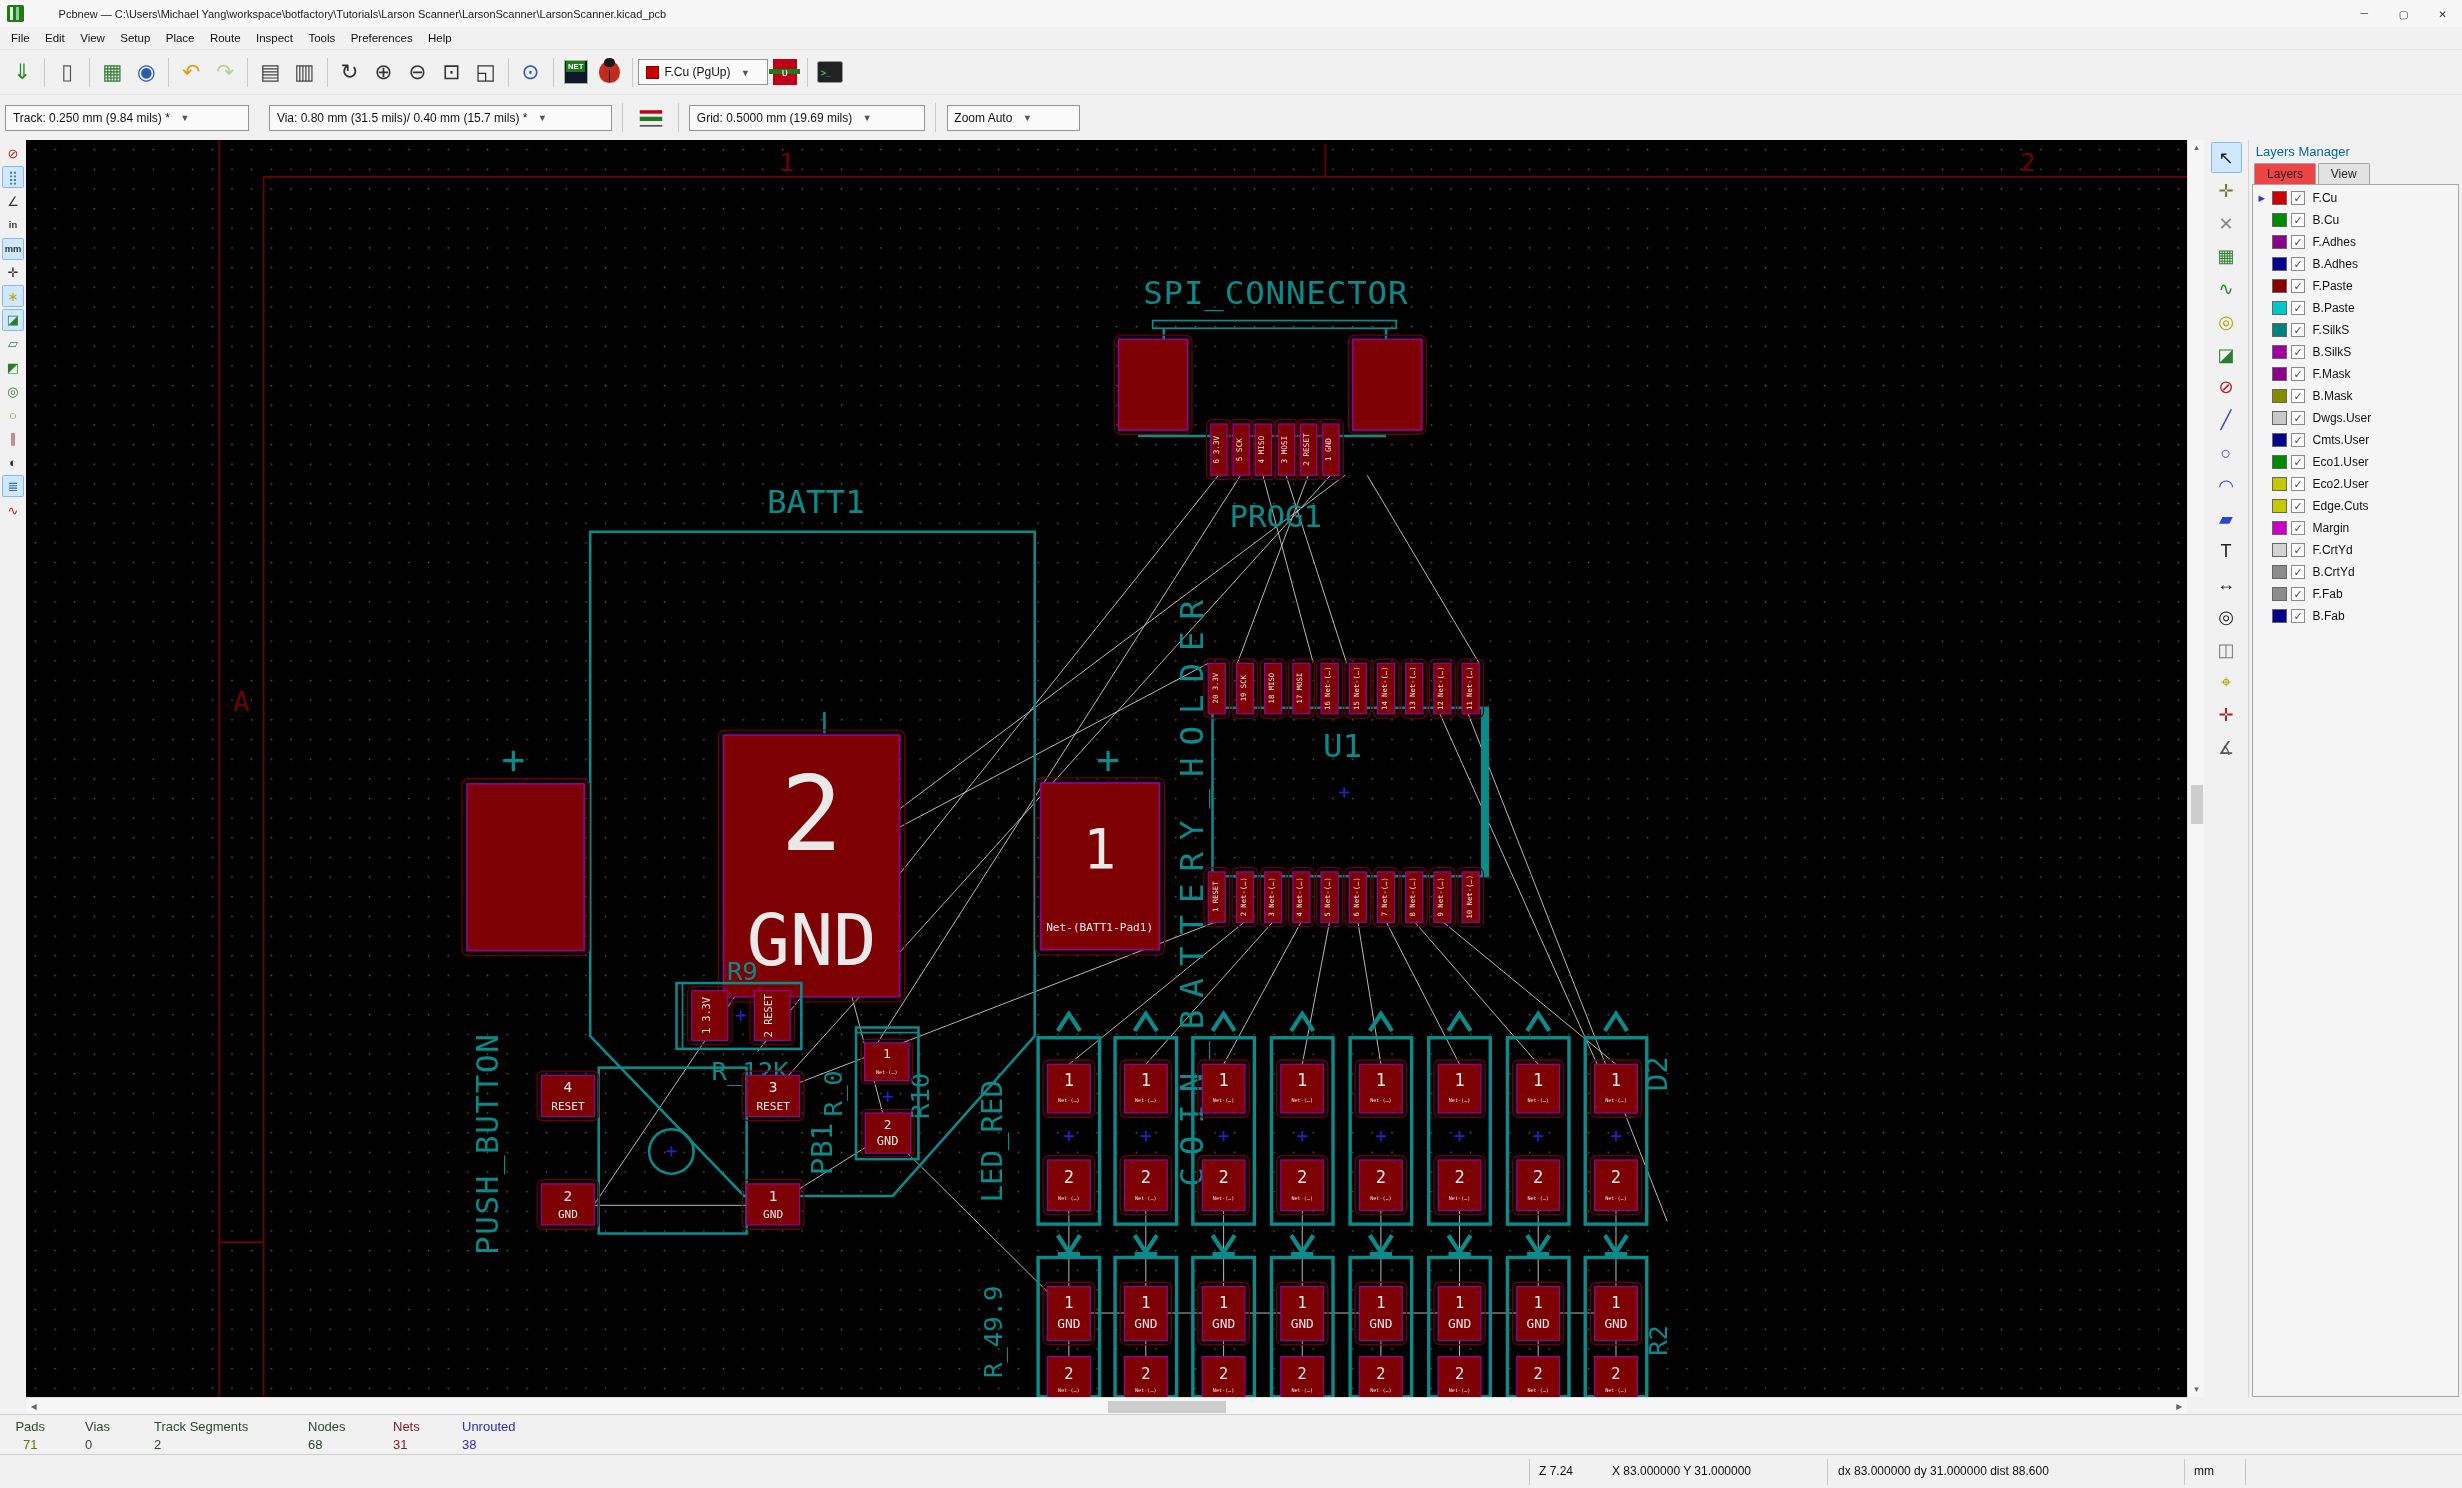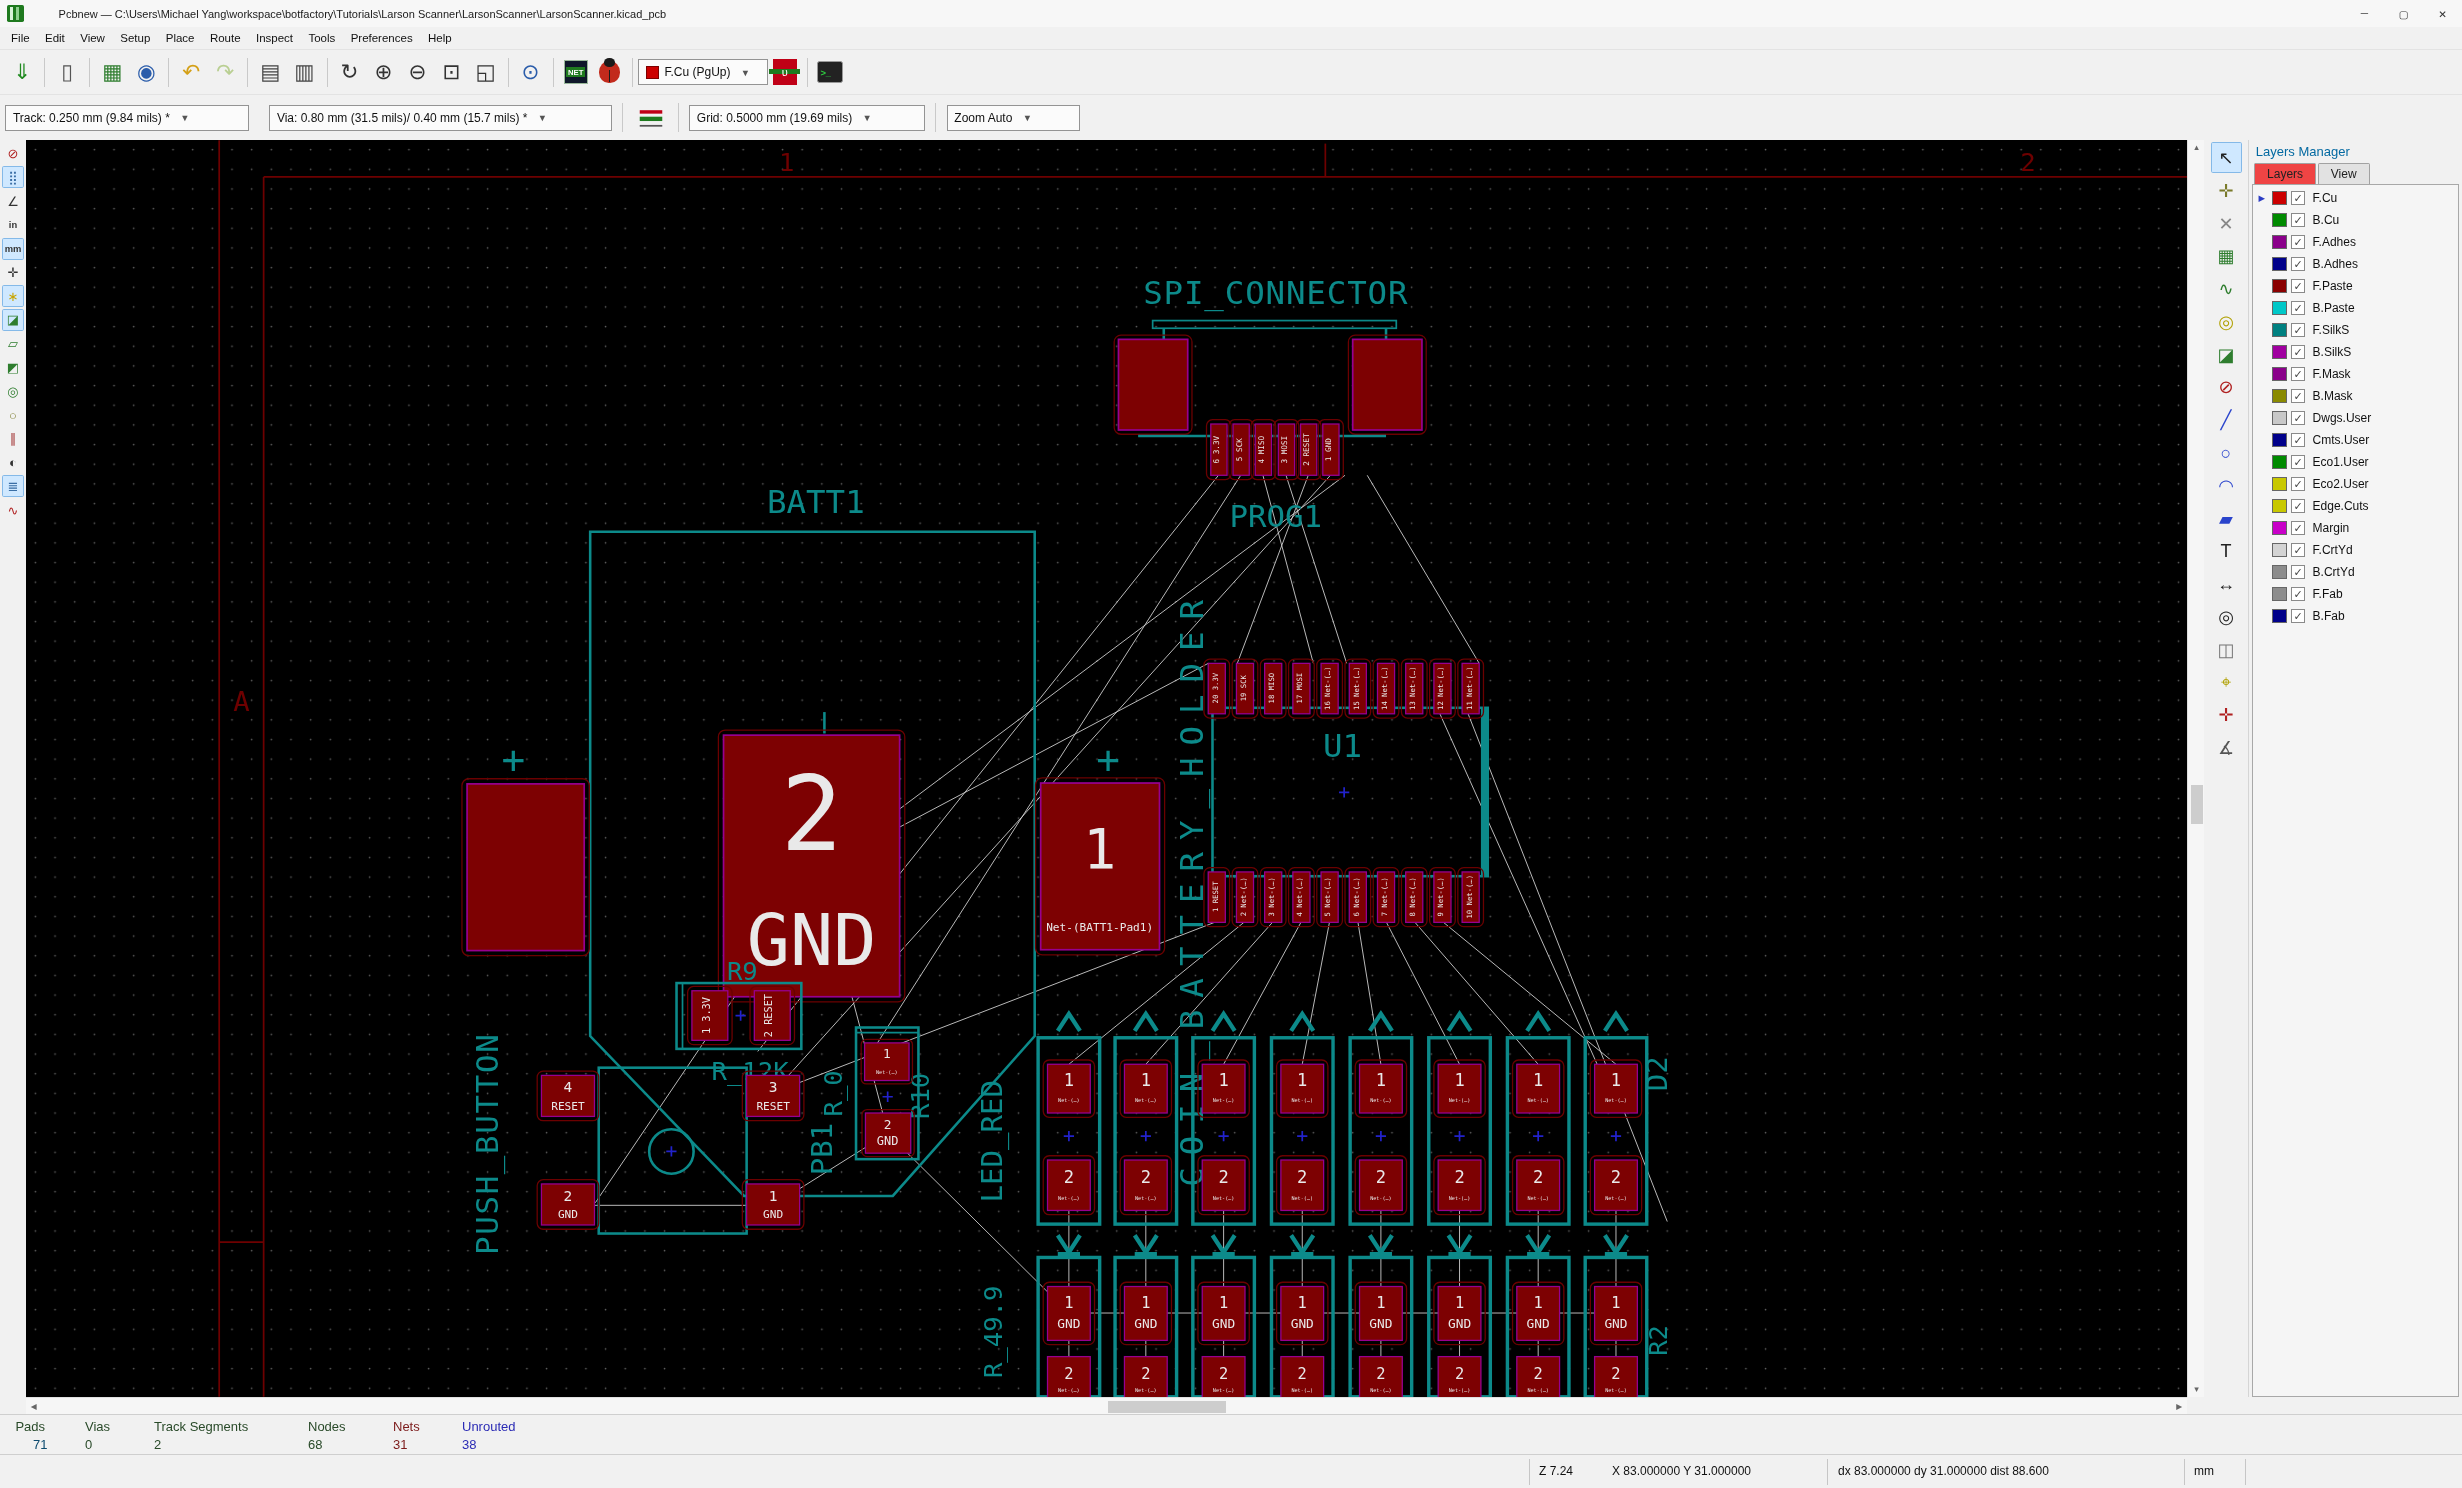--- a/index.html
+++ b/index.html
@@ -24,21 +24,21 @@
   .toolbar { height:46px; background:#f1f1f1; display:flex; align-items:center; padding-left:5.1px;
              border-top:0.9px solid #e3e3e3; }
   .tbtn { width:34px; height:34px; display:flex; align-items:center; justify-content:center;
           font-size:21.4px; border:0.9px solid transparent; border-radius:1.7px; }
   .tsep { width:0.9px; height:29px; background:#c9c9c9; margin:0 5.1px; }
   .combo { height:26px; background:#fbfbfb; border:0.9px solid #949494; display:flex; align-items:center;
            padding:0 6.8px; font-size:12px; color:#111; }
   .combo .chev { margin-left:10.3px; font-size:9.4px; color:#555; }
   .swatch-fcu { width:13px; height:13px; background:#cc0000; border:0.9px solid #7d0000; margin-right:6px; }
   .icon-net { width:24px; height:24px; background:#0f172a; border:0.9px solid #9ab89a; position:relative;
-              display:flex; align-items:center; justify-content:center; }
+              display:flex; align-items:flex-start; justify-content:center; }
   .icon-net span { background:#1f7a1f; color:#fff; font-size:7.7px; font-weight:bold; padding:0.9px 1.7px; }
   .icon-bug { width:20.5px; height:22px; background:#c22a1c; border-radius:50% 50% 48% 48%; position:relative; }
   .icon-bug:before { content:""; position:absolute; top:-2.6px; left:5.1px; width:10.3px; height:8.5px; background:#1a1a1a; border-radius:50%; }
   .icon-bug:after { content:""; position:absolute; top:8.5px; left:9.4px; width:1.7px; height:12px; background:#1a1a1a; }
   .icon-via { width:24px; height:26px; background:#c00016; position:relative; display:flex; align-items:center; justify-content:center; }
   .icon-via:before { content:""; position:absolute; left:-3.4px; top:10.3px; width:31px; height:4.3px; background:#1e7a1e; }
   .icon-via span { color:#fff; font-size:11px; z-index:1; }
   .icon-console { width:26px; height:22px; background:#222; border:1.7px solid #999; border-radius:2.6px;
                   color:#2ecc40; font-size:9.4px; font-weight:bold; display:flex; align-items:center; padding-left:2.6px; }
 
@@ -807,21 +807,21 @@
     <div class="hscroll">
       <div class="arr" style="left:0;">◀</div>
       <div class="hthumb"></div>
       <div class="arr" style="right:0;">▶</div>
     </div>
     <div class="hs-fill"></div>
   </div>
 
   <div class="statuspanel" id="statuspanel">
       <div class="sp-label" style="left: 15.4px; color: rgb(41, 74, 41);">Pads</div>
-      <div class="sp-value" style="left: 33px; color: #0c4a6e;">71</div>
+      <div class="sp-value" style="left: 23px; color: #4d7c0f;">71</div>
       <div class="sp-label" style="left: 85px; color: rgb(41, 74, 41);">Vias</div>
       <div class="sp-value" style="left: 85px; color: rgb(41, 74, 41);">0</div>
       <div class="sp-label" style="left: 154px; color: rgb(41, 74, 41);">Track Segments</div>
       <div class="sp-value" style="left: 154px; color: rgb(41, 74, 41);">2</div>
       <div class="sp-label" style="left: 308px; color: rgb(41, 74, 41);">Nodes</div>
       <div class="sp-value" style="left: 308px; color: rgb(41, 74, 41);">68</div>
       <div class="sp-label" style="left: 393px; color: rgb(124, 26, 26);">Nets</div>
       <div class="sp-value" style="left: 393px; color: rgb(124, 26, 26);">31</div>
       <div class="sp-label" style="left: 462px; color: rgb(43, 43, 181);">Unrouted</div>
       <div class="sp-value" style="left: 462px; color: rgb(43, 43, 181);">38</div>

